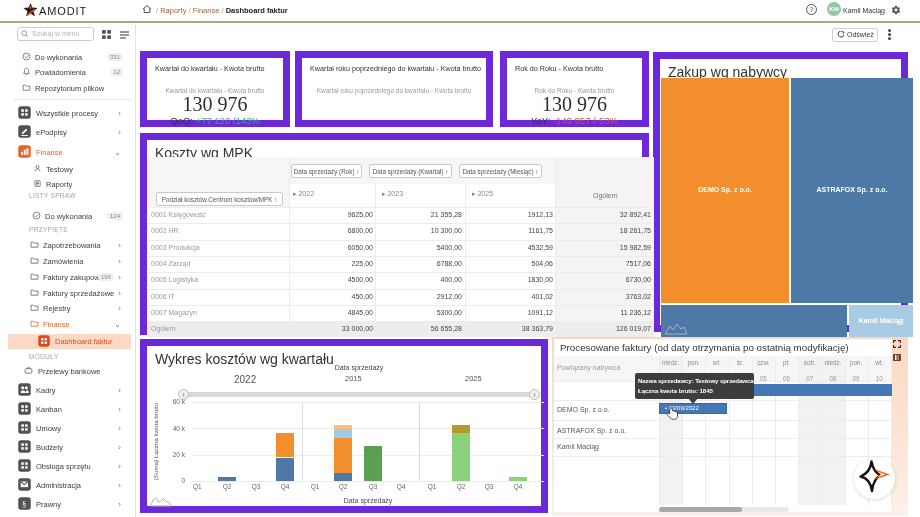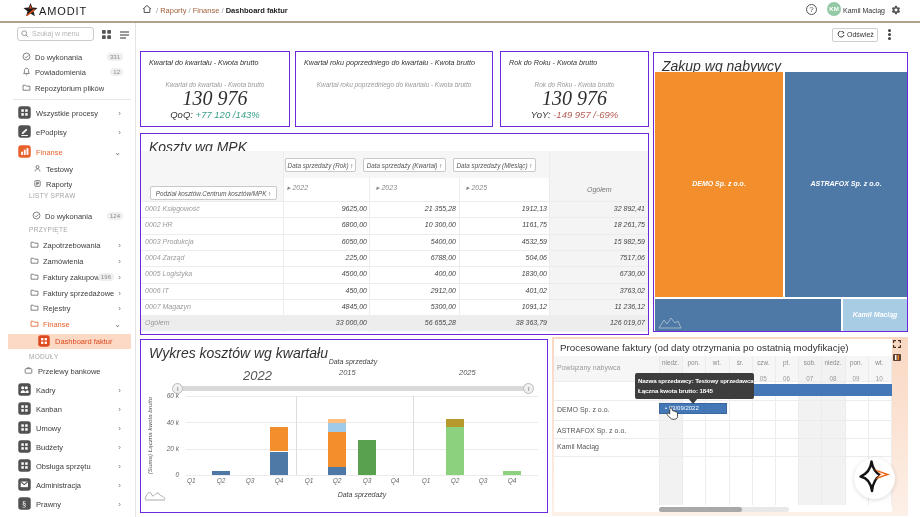--- a/index.html
+++ b/index.html
@@ -16,21 +16,21 @@
 #tb-name{left:843px;top:7px;font-size:7px;color:#333;}
 
 #sidebar{left:0;top:23px;width:136px;height:494px;background:#fff;border-right:1px solid #e3e3e3;}
 .srch{position:absolute;left:17px;top:4px;width:77px;height:14px;border:1px solid #ccc;border-radius:3px;color:#b5b5b5;font-size:7px;line-height:12px;padding-left:14px;}
 .sideitem{position:absolute;left:0;width:131px;height:15px;font-size:7.5px;color:#3d3d3d;white-space:nowrap;}
 .sideitem .txt{position:absolute;top:3px;}
 .badge{position:absolute;top:2.5px;background:#efefef;border-radius:7px;color:#8a8a8a;font-size:6px;padding:1px 3px;}
 .chev{position:absolute;right:10px;top:3px;color:#777;font-size:8px;}
 .seclab{position:absolute;left:29px;font-size:6.5px;color:#a5a5a5;letter-spacing:.3px;}
 
-.card{position:absolute;background:#fff;border:1px solid #6d28d9;font-style:italic;}
+.card{position:absolute;background:#fff;border:7px solid #6d28d9;}
 .ctitle{position:absolute;left:8px;top:5px;font-size:14px;color:#333;white-space:nowrap;}
 .kt{font-size:7.2px !important;top:6px !important;}
 .kpi-sub{position:absolute;width:100%;text-align:center;font-size:6.5px;color:#9a9a9a;}
 .kpi-num{position:absolute;width:100%;text-align:center;font-family:"Liberation Serif",serif;font-size:20px;color:#2e2e2e;}
 .kpi-delta{position:absolute;width:100%;text-align:center;font-size:9.5px;color:#333;}
 .grn{color:#3aa08c;}
 .red{color:#b55c55;}
 
 .chip{position:absolute;background:#fff;border:1px solid #c9c9c9;border-radius:2px;font-size:6.3px;color:#555;text-align:center;white-space:nowrap;overflow:hidden;}
 .tl{position:absolute;font-size:7px;color:#9a9a9a;}
@@ -320,21 +320,21 @@
   <div class="kpi-delta" style="top:57px;">QoQ: <span class="grn">+77 120 /143%</span></div>
 </div>
 <div class="card" style="left:295px;top:51px;width:198px;height:76px;">
   <div class="ctitle kt">Kwartał roku poprzedniego do kwartału - Kwota brutto</div>
   <div class="kpi-sub" style="top:29px;">Kwartał roku poprzedniego do kwartału - Kwota brutto</div>
 </div>
 <div class="card" style="left:500px;top:51px;width:149px;height:76px;">
   <div class="ctitle kt">Rok do Roku - Kwota brutto</div>
   <div class="kpi-sub" style="top:29px;">Rok do Roku - Kwota brutto</div>
   <div class="kpi-num" style="top:35px;">130 976</div>
-  <div class="kpi-delta" style="top:57px;">YoY: <span class="red">-149 957 /-69%</span></div>
+  <div class="kpi-delta" style="top:57px;">YoY: <span class="red">-149 957 /-53%</span></div>
 </div>
 
 <div class="card" style="left:653px;top:52px;width:255px;height:280px;">
   <div class="ctitle">Zakup wg nabywcy</div>
   <div class="abs" style="left:1px;top:19px;width:128px;height:225px;background:#f28e2b;"></div>
   <div class="abs" style="left:131px;top:19px;width:122px;height:225px;background:#4e79a7;"></div>
   <div class="abs" style="left:1px;top:246px;width:186px;height:32px;background:#4e79a7;"></div>
   <div class="abs" style="left:189px;top:246px;width:64px;height:32px;background:#a8cce4;"></div>
   <div class="abs" style="left:1px;top:127px;width:128px;text-align:center;font-size:7px;font-weight:bold;color:#fff;">DEMO Sp. z o.o.</div>
   <div class="abs" style="left:131px;top:127px;width:122px;text-align:center;font-size:7px;font-weight:bold;color:#fff;">ASTRAFOX Sp. z o.o.</div>
@@ -411,21 +411,21 @@
         <div class="tv" style="left:146px;top:185.10000000000002px;width:80px;">33 000,00</div>
         <div class="tv" style="left:235px;top:185.10000000000002px;width:80px;">56 655,28</div>
         <div class="tv" style="left:325px;top:185.10000000000002px;width:81px;">38 363,79</div>
         <div class="tv" style="left:420px;top:185.10000000000002px;width:84px;">126 019,07</div>
       </div>
 </div>
 
 <div class="card" id="chartcard" style="left:140px;top:339px;width:408px;height:174px;">
   <div class="ctitle">Wykres kosztów wg kwartału</div>
   <div class="abs" style="left:112px;top:18px;width:200px;text-align:center;font-size:7px;color:#444;">Data sprzedaży</div>
-  <div class="abs" style="left:102px;top:28px;font-size:13px;color:#555;">2022</div>
+  <div class="abs" style="left:87px;top:28px;font-size:10px;color:#555;">2022</div>
   <div class="abs" style="left:198px;top:28px;font-size:7.5px;color:#555;">2015</div>
   <div class="abs" style="left:318px;top:28px;font-size:7.5px;color:#555;">2025</div>
 
   <div class="abs" style="left:37px;top:46px;width:351px;height:5px;border-radius:3px;background:#d9d9d9;"></div>
   <div class="abs" style="left:31px;top:43px;width:11px;height:11px;border-radius:50%;background:#f0f0f0;border:1px solid #bbb;font-size:5px;color:#888;text-align:center;line-height:10px;">‖</div>
   <div class="abs" style="left:382px;top:43px;width:11px;height:11px;border-radius:50%;background:#f0f0f0;border:1px solid #bbb;font-size:5px;color:#888;text-align:center;line-height:10px;">‖</div>
 
   <div class="abs" style="left:2px;top:56px;width:10px;height:80px;">
     <div style="position:absolute;left:-42px;top:36px;width:96px;text-align:center;font-size:6.2px;color:#555;transform:rotate(-90deg);white-space:nowrap;">(Suma) Łączna kwota brutto</div>
   </div>

